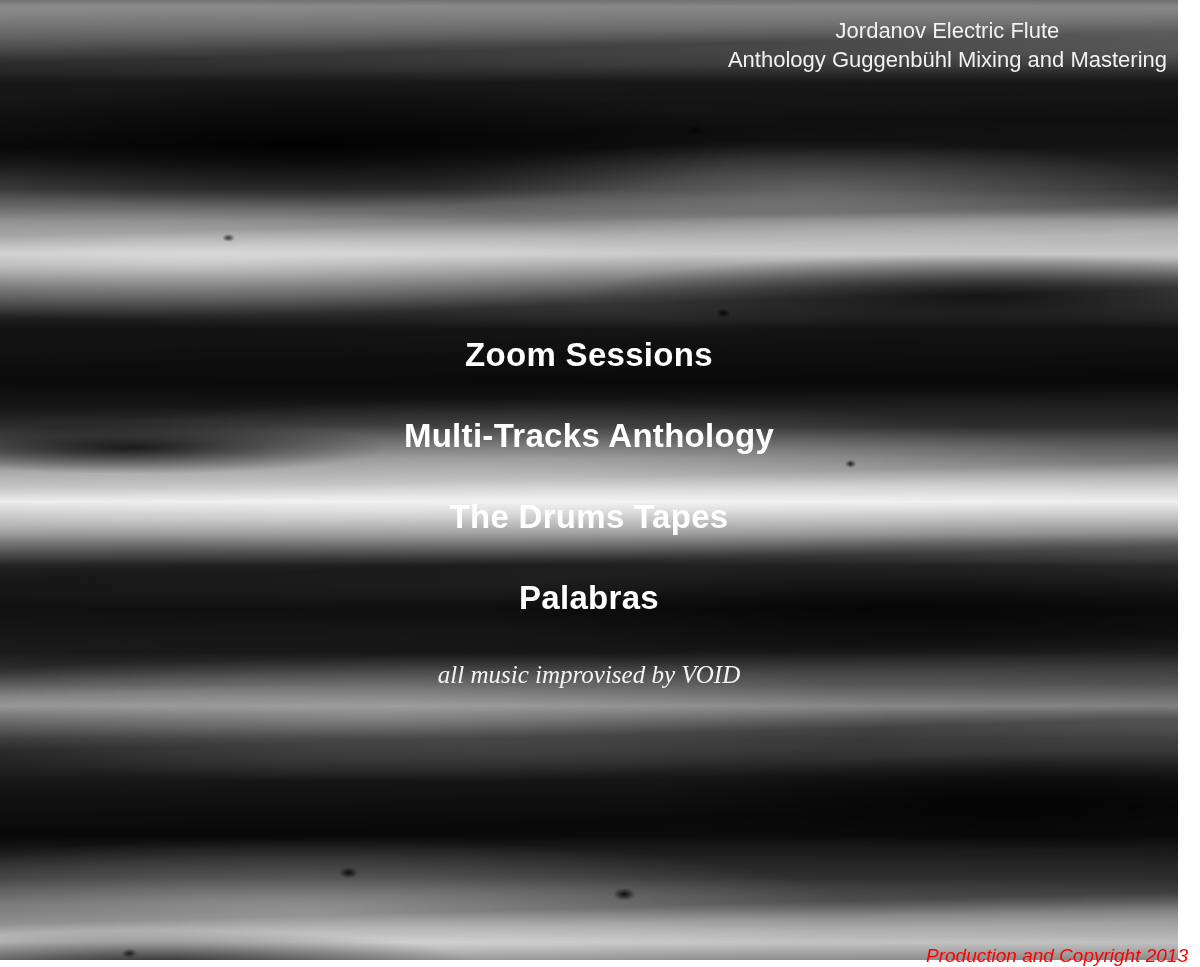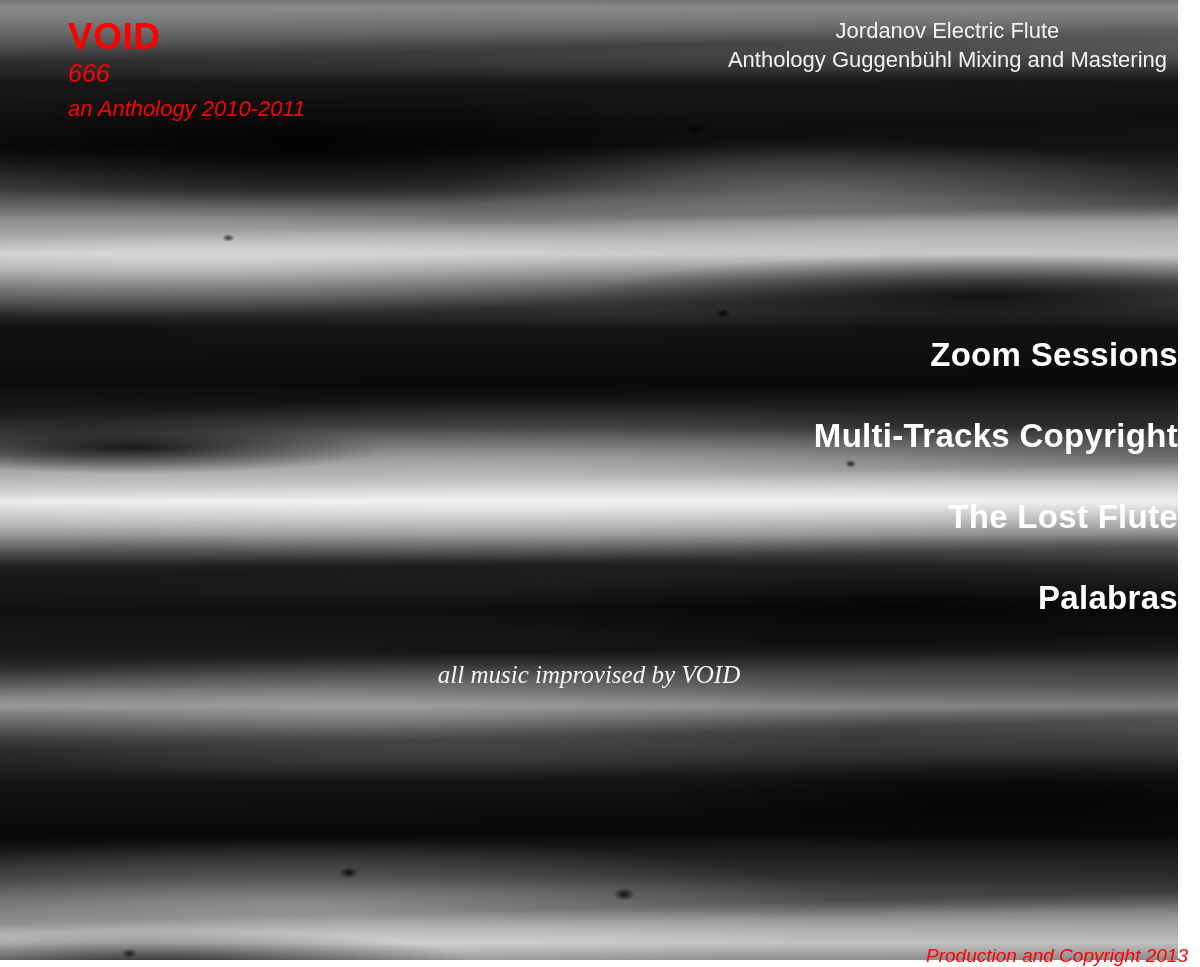--- a/index.html
+++ b/index.html
@@ -179,21 +179,20 @@
     text-align: center;
     z-index: 10;
   }
   .track-title {
     font-size: 33px;
     font-weight: bold;
     color: #ffffff;
     line-height: 1.0;
     margin: 0 0 48px 0;
     letter-spacing: 0.3px;
-    text-align: right;
   }
   .track-title:last-of-type {
     margin-bottom: 0;
   }
   .improv-note {
     margin: 40px 0 0 0;
     font-family: "Liberation Serif", serif;
     font-style: italic;
     font-size: 25px;
     color: #f4f4f4;
@@ -217,34 +216,29 @@
 <div id="album-cover">
 
   <div id="artwork">
     <div class="ripple-layer band-base"></div>
     <div class="ripple-layer band-streaks"></div>
     <div class="ripple-layer band-swirls"></div>
     <div class="ripple-layer band-bubbles"></div>
     <div class="ripple-layer band-vignette"></div>
   </div>
 
-  <div class="masthead">
-    <div class="masthead-title" style="color:#ff0000">VOID</div>
-    <div class="masthead-sub" style="color:#ff0000">666</div>
-    <div class="masthead-tagline" style="color:#ff0000">an Anthology 2010-2011</div>
-  </div>
 
   <div class="credits">
     <div class="credit-line">Jordanov Electric Flute</div>
     <div class="credit-line">Anthology Guggenbühl Mixing and Mastering</div>
   </div>
 
   <div class="tracklist">
     <div class="track-title">Zoom Sessions</div>
-    <div class="track-title">Multi-Tracks Copyright</div>
-    <div class="track-title">The Lost Flute</div>
+    <div class="track-title">Multi-Tracks Anthology</div>
+    <div class="track-title">The Drums Tapes</div>
     <div class="track-title">Palabras</div>
     <div class="improv-note">all music improvised by VOID</div>
   </div>
 
   <div class="copyright" style="color:#ff0000">Production and Copyright 2013</div>
 
 </div>
 
 </body></html>

